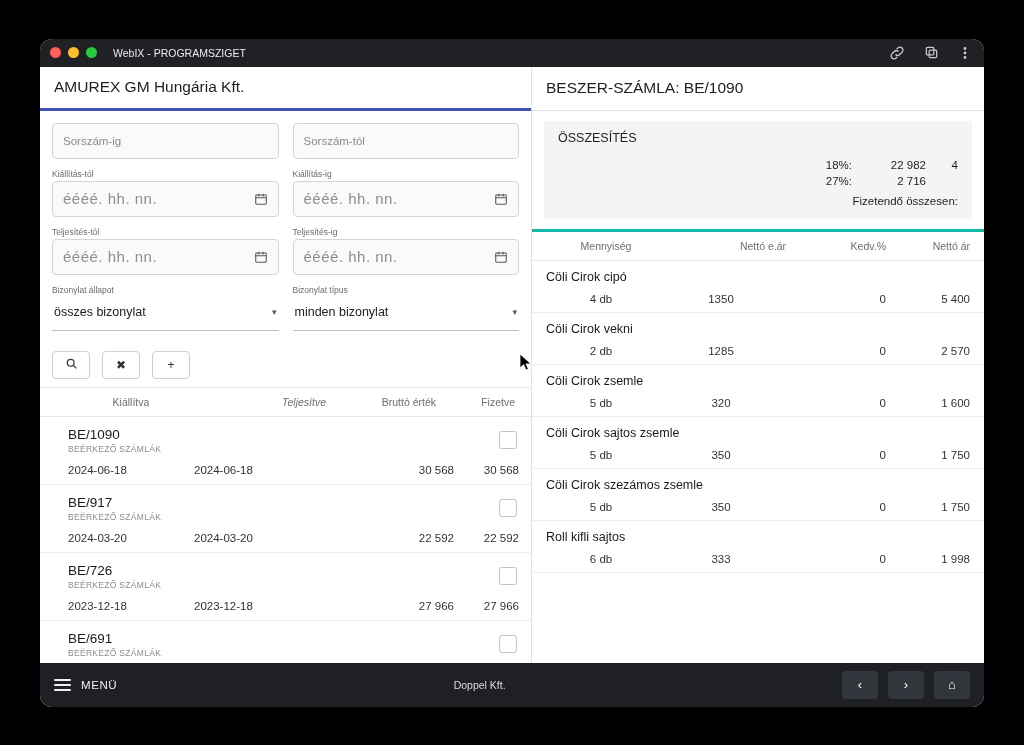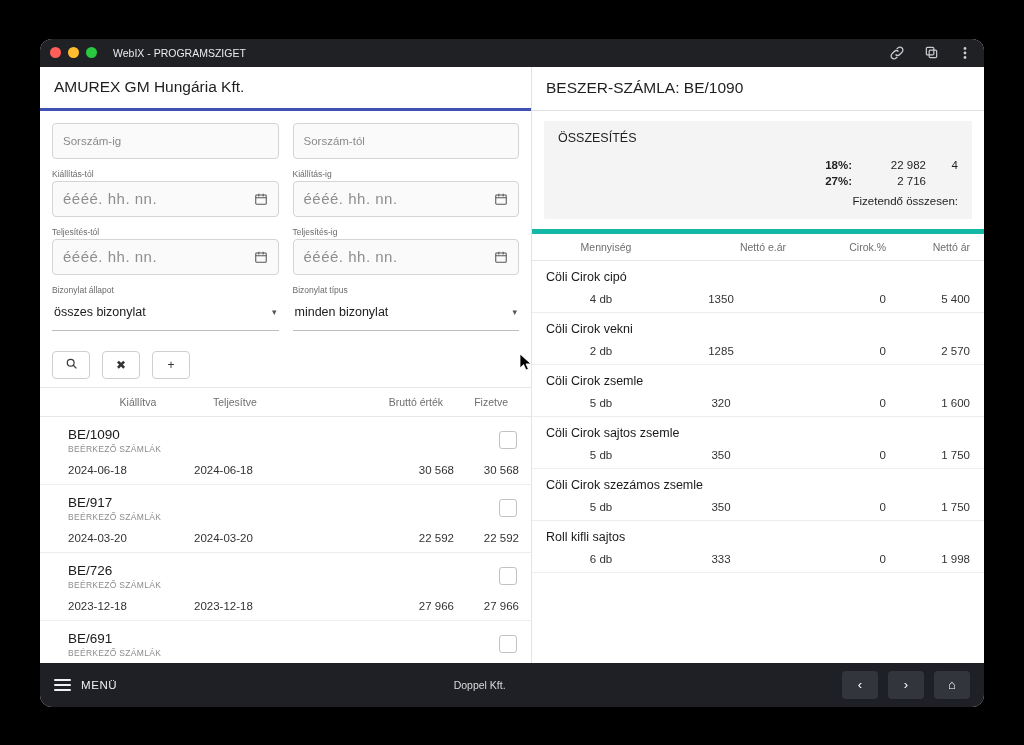--- a/index.html
+++ b/index.html
@@ -114,25 +114,25 @@
   }
   .cursor svg { display:block; }
 
   
   .lt-head {
     display: flex; align-items: center;
     height: 30px;
     border-top: 1px solid #e6e6e6;
     border-bottom: 1px solid #e6e6e6;
     font-size: 10.5px; color: #6e6e6e;
-    padding: 0 23px;
+    padding: 0 16px;
     flex: none;
   }
   .lt-head div:nth-child(1) { width: 150px; text-align: center; }
-  .lt-head div:nth-child(2) { width: 120px; text-align: left; }
+  .lt-head div:nth-child(2) { width: 120px; text-align: right; font-style: italic; }
   .lt-head div:nth-child(3) { width: 110px; text-align: right; }
   .lt-head div:nth-child(4) { flex: 1; text-align: right; }
 
   .list {
     flex: 1; overflow: hidden; min-height: 0;
     background: #fff;
   }
   .doc-card {
     border-bottom: 1px solid #ededed;
     padding: 10px 12px 8px 28px;
@@ -161,29 +161,29 @@
     background: #f4f4f4;
     border-radius: 2px;
     padding: 10px 14px 12px 14px;
   }
   .sum-title { font-size: 12.5px; color: #1f1f1f; margin-bottom: 14px; }
   .sum-line {
     display: flex; justify-content: flex-end; align-items: baseline;
     font-size: 11.5px; color: #1f1f1f; margin-bottom: 4px;
     gap: 16px;
   }
-  .sum-line .k { font-weight: bold; }
+  .sum-line .k { font-weight: normal; }
   .sum-line .v { min-width: 58px; text-align: right; }
   .sum-line .v2 { min-width: 16px; text-align: right; }
   .sum-total { text-align: right; font-size: 11.5px; color: #1f1f1f; margin-top: 8px; }
 
   .it-head {
     display: flex; align-items: center;
     height: 32px; margin-top: 10px;
-    border-top: 5px solid #14b8a6;
+    border-top: 3px solid #14b8a6;
     border-bottom: 1px solid #e6e6e6;
     font-size: 10.5px; color: #6e6e6e;
     padding: 0 14px;
     flex: none;
   }
   .it-head .h1 { width: 120px; text-align: center; }
   .it-head .h2 { width: 120px; text-align: right; }
   .it-head .h3 { width: 100px; text-align: right; }
   .it-head .h4 { flex: 1; text-align: right; }
 
@@ -433,21 +433,21 @@
               <span class="v">2 716</span>
               <span class="v2"></span>
             </div>
             <div class="sum-total">Fizetendő összesen:</div>
           </div>
         </div>
 
         <div class="it-head">
           <div class="h1">Mennyiség</div>
           <div class="h2">Nettó e.ár</div>
-          <div class="h3">Cirok.%</div>
+          <div class="h3">Kedv.%</div>
           <div class="h4">Nettó ár</div>
         </div>
 
         <div class="items">
           <div class="item">
             <div class="item-name">Cöli Cirok cipó</div>
             <div class="item-row">
               <span class="q">4 db</span>
               <span class="p">1350</span>
               <span class="d">0</span>

